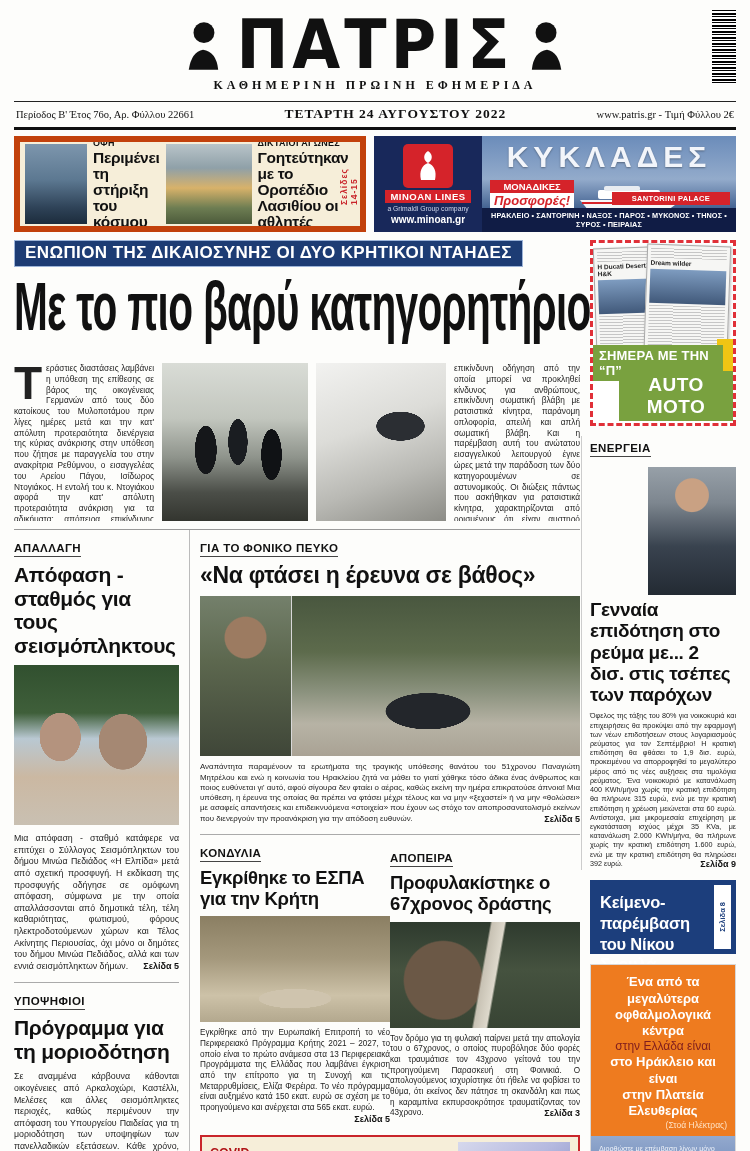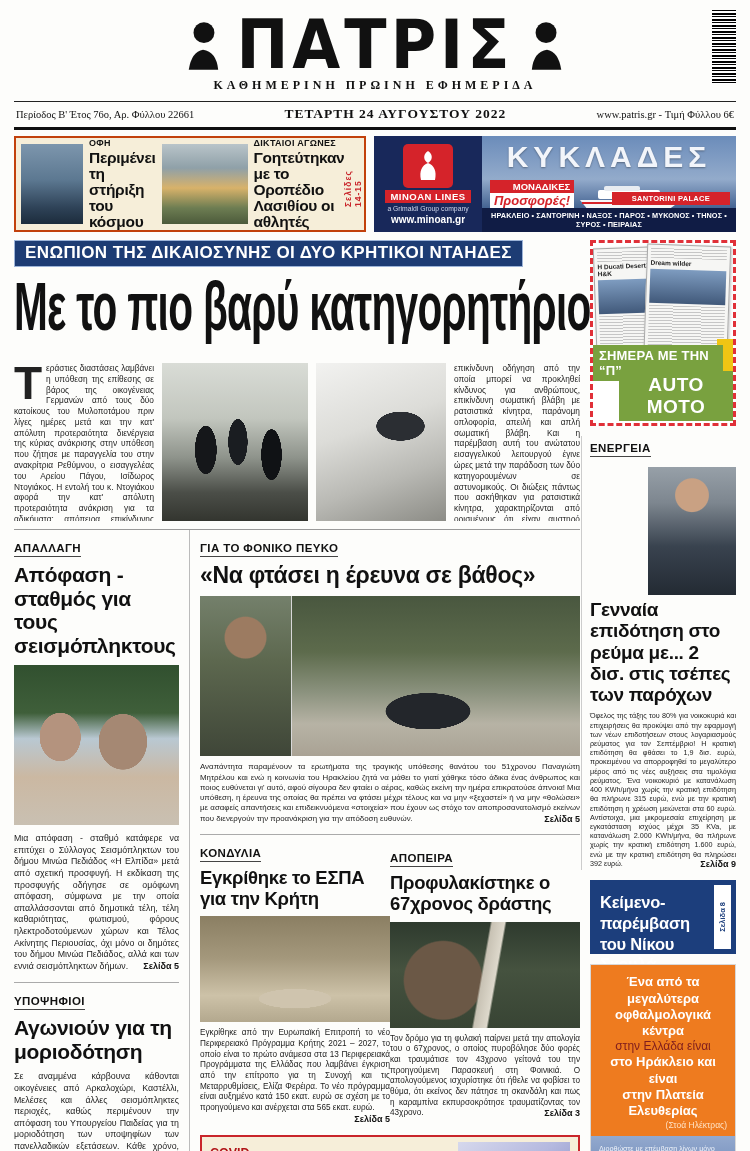--- a/index.html
+++ b/index.html
@@ -15,38 +15,38 @@
   .paper-title { font-family:"DejaVu Sans", sans-serif; font-weight:bold; font-size:62px; letter-spacing:4px; line-height:1; transform:scale(1,1.08); }
   .bust svg { display:block; }
   .paper-sub { font-family:Liberation Serif, serif; font-weight:bold; font-size:12px; letter-spacing:4px; margin-top:2px; }
   .barcode { position:absolute; right:0; top:4px; width:24px; height:74px;
     background:repeating-linear-gradient(180deg,#000 0 1px,#fff 1px 3px,#000 3px 5px,#fff 5px 6px); }
   .mast-info { display:flex; justify-content:space-between; align-items:baseline; border-top:1px solid #222; margin-top:8px; padding:4px 2px 5px 2px; font-family:"Liberation Serif", serif; font-size:10.5px; }
   .mast-date { font-weight:bold; font-size:13.5px; letter-spacing:1px; }
   .mast-black-bar { border-bottom:3px solid #101010; }
   
   .promo-strip { display:flex; gap:8px; margin-top:6px; height:96px; }
-  .promo-box { flex:0 0 352px; border:2px solid #c2410c; background:#f6eed9; display:flex; align-items:center; padding:4px 14px 4px 5px; gap:6px; position:relative; overflow:hidden; }
+  .promo-box { flex:0 0 352px; border:6px solid #c2410c; background:#f6eed9; display:flex; align-items:center; padding:4px 14px 4px 5px; gap:6px; position:relative; overflow:hidden; }
   .teaser { display:flex; gap:6px; align-items:center; }
   .t-photo { width:62px; height:80px; flex:none; }
   .t-photo.crowd { background:linear-gradient(180deg,#7d96ad 0%,#5c7891 45%,#2e4257 80%,#1c2c3c 100%),; background:linear-gradient(180deg,#7d96ad 0%,#5c7891 45%,#2e4257 80%,#1c2c3c 100%); }
   .t-photo.athletes { width:86px; background:linear-gradient(180deg,#b9c4c9 0%,#8fa0a8 30%,#d8b26a 55%,#6d7d52 80%,#4c5a3a 100%); }
   .t-kicker { font-size:9px; font-weight:bold; letter-spacing:.3px; }
   .t-head { font-size:15.5px; font-weight:bold; line-height:1.04; letter-spacing:-.3px; margin-top:2px; }
   .pages-vert { position:absolute; right:1px; top:50%; transform:translateY(-50%) rotate(180deg); writing-mode:vertical-rl; color:#c9252b; font-size:8.5px; font-weight:bold; letter-spacing:1px; }
   
   .minoan { flex:1; background:#18285a; display:flex; color:#fff; overflow:hidden; }
   .mi-left { width:108px; flex:none; display:flex; flex-direction:column; align-items:center; justify-content:center; gap:2px; padding:4px; }
   .mi-logo { width:50px; height:44px; background:#d5232a; border-radius:5px; display:flex; align-items:center; justify-content:center; }
   .mi-brand { font-size:9.5px; font-weight:bold; background:#d5232a; padding:1px 5px; letter-spacing:.5px; }
   .mi-company { font-size:6.8px; color:#cdd5ea; }
   .mi-site { font-size:10px; font-weight:bold; }
   .mi-right { flex:1; position:relative; background:linear-gradient(180deg,#6b8cba 0%,#93abcb 45%,#3c5c8c 78%,#24406e 100%); }
   .mi-title { text-align:center; font-size:30px; font-weight:bold; letter-spacing:5px; color:#f2f5fa; margin-top:4px; text-shadow:0 1px 2px rgba(0,0,0,.35); }
-  .mi-offer { position:absolute; left:8px; top:44px; text-align:right; }
+  .mi-offer { position:absolute; left:8px; top:44px; text-align:center; }
   .mi-offer .o1 { background:#d5232a; color:#fff; font-size:9.5px; font-weight:bold; padding:1px 4px; }
   .mi-offer .o2 { background:#fff; color:#d5232a; font-size:13px; font-style:italic; font-weight:bold; padding:0 4px; }
   .mi-ship { position:absolute; left:88px; top:42px; }
   .mi-ship-badge { position:absolute; right:6px; top:56px; background:#d5232a; color:#fff; font-size:7.5px; font-weight:bold; padding:2px 20px; letter-spacing:.3px; }
   .mi-ports { position:absolute; left:0; right:0; bottom:0; background:#101c45; font-size:7.3px; font-weight:bold; text-align:center; padding:3px 2px; letter-spacing:.1px; }
   
   .main-area { display:flex; gap:10px; margin-top:8px; }
   .main-left { width:566px; flex:none; }
   .lead-kicker { display:inline-block; background:#1d3c74; color:#fff; font-weight:bold; font-size:17px; letter-spacing:.4px; padding:2px 10px 3px; border:1px solid #9db4d8; }
   .lead-headline-wrap { height:76px; overflow:visible; margin-top:4px; }
@@ -156,21 +156,21 @@
         <svg width="38" height="50" viewBox="0 0 40 52">
             <circle cx="19" cy="13" r="11" fill="#111"></circle>
             <path d="M4 52 Q6 33 20 31 Q32 33 35 52 Z" fill="#111"></path>
           </svg>
       </span>
     </div>
     <div class="paper-sub">ΚΑΘΗΜΕΡΙΝΗ ΠΡΩΙΝΗ ΕΦΗΜΕΡΙΔΑ</div>
     <div class="mast-info mast-black-bar">
       <span>Περίοδος Β' Έτος 76ο, Αρ. Φύλλου 22661</span>
       <span class="mast-date">ΤΕΤΑΡΤΗ 24 ΑΥΓΟΥΣΤΟΥ 2022</span>
-      <span>www.patris.gr - Τιμή Φύλλου 6€</span>
+      <span>www.patris.gr - Τιμή Φύλλου 2€</span>
     </div>
   </header>
 
   <div class="promo-strip">
     <div class="promo-box">
       <div class="teaser">
         <div class="t-photo crowd ph"></div>
         <div>
           <div class="t-kicker">ΟΦΗ</div>
           <div class="t-head">Περιμένει τη στήριξη του κόσμου</div>
@@ -250,21 +250,21 @@
             <p class="body-sm">
               <span>Μια απόφαση - σταθμό κατάφερε να επιτύχει ο Σύλλογος Σεισμόπληκτων του δήμου Μινώα Πεδιάδος «Η Ελπίδα» μετά από σχετική προσφυγή. Η εκδίκαση της προσφυγής οδήγησε σε ομόφωνη απόφαση, σύμφωνα με την οποία απαλλάσσονται από δημοτικά τέλη, τέλη καθαριότητας, φωτισμού, φόρους ηλεκτροδοτούμενων χώρων και Τέλος Ακίνητης Περιουσίας, όχι μόνο οι δημότες του δήμου Μινώα Πεδιάδος, αλλά και των εννιά σεισμόπληκτων δήμων.</span>
               <span class="pageref">Σελίδα 5</span>
             </p>
           </article>
 
           <div class="sec-hr"></div>
 
           <article>
             <div class="kicker">ΥΠΟΨΗΦΙΟΙ</div>
-            <h2 class="head-md">Αγωνιούν για τη μοριοδότηση</h2>
+            <h2 class="head-md">Πρόγραμμα για τη μοριοδότηση</h2>
             <p class="body-sm">
               <span>Σε αναμμένα κάρβουνα κάθονται οικογένειες από Αρκαλοχώρι, Καστέλλι, Μελέσες και άλλες σεισμόπληκτες περιοχές, καθώς περιμένουν την απόφαση του Υπουργείου Παιδείας για τη μοριοδότηση των υποψηφίων των πανελλαδικών εξετάσεων. Κάθε χρόνο, αντίστοιχες αποφάσεις ανακοινώνονταν τον Σεπτέμβριο, όταν, όμως, οι βάσεις γίνονταν γνωστές τέλος Αυγούστου. Τώρα που το Υπουργείο με περισσή περηφάνεια ανακοίνωσε τις βάσεις νωρίτερα, θα περίμενε κανείς αντίστοιχα να βγει και η απόφαση για τη μοριοδότηση.</span>
               
             </p>
           </article>
 
         </div>
 
         <div class="col-mid">
           <article>

